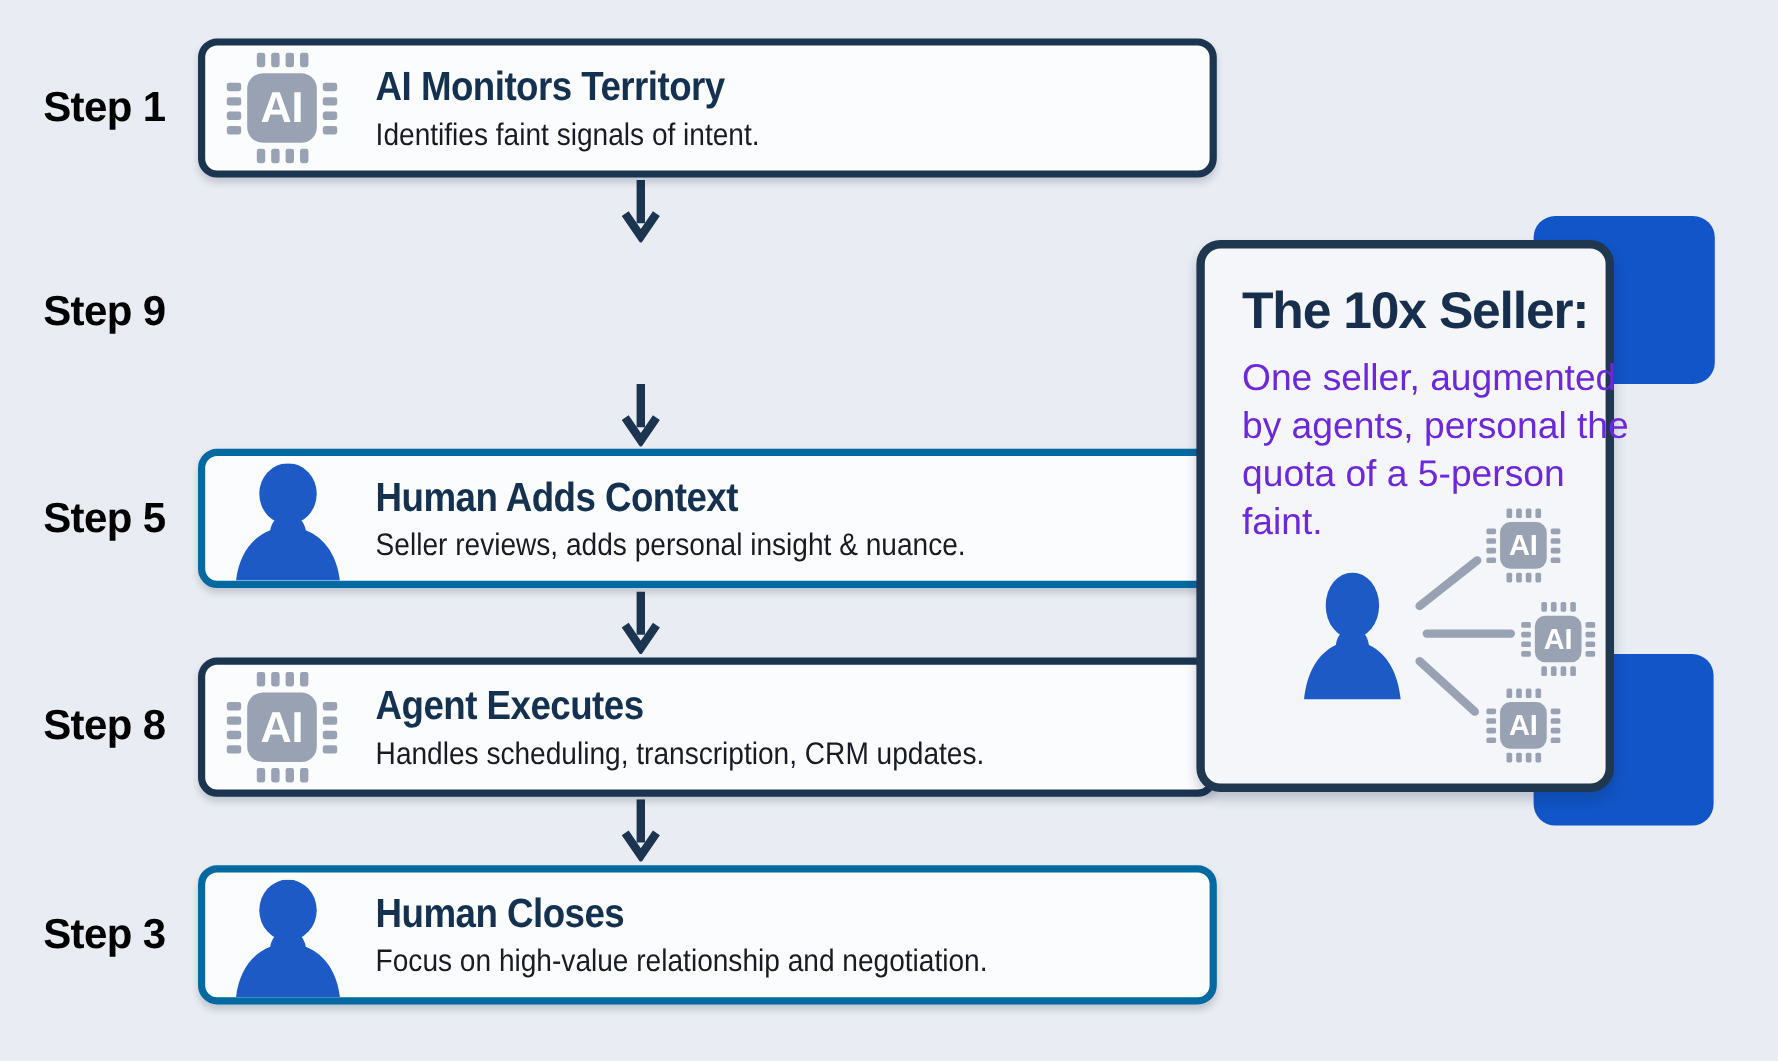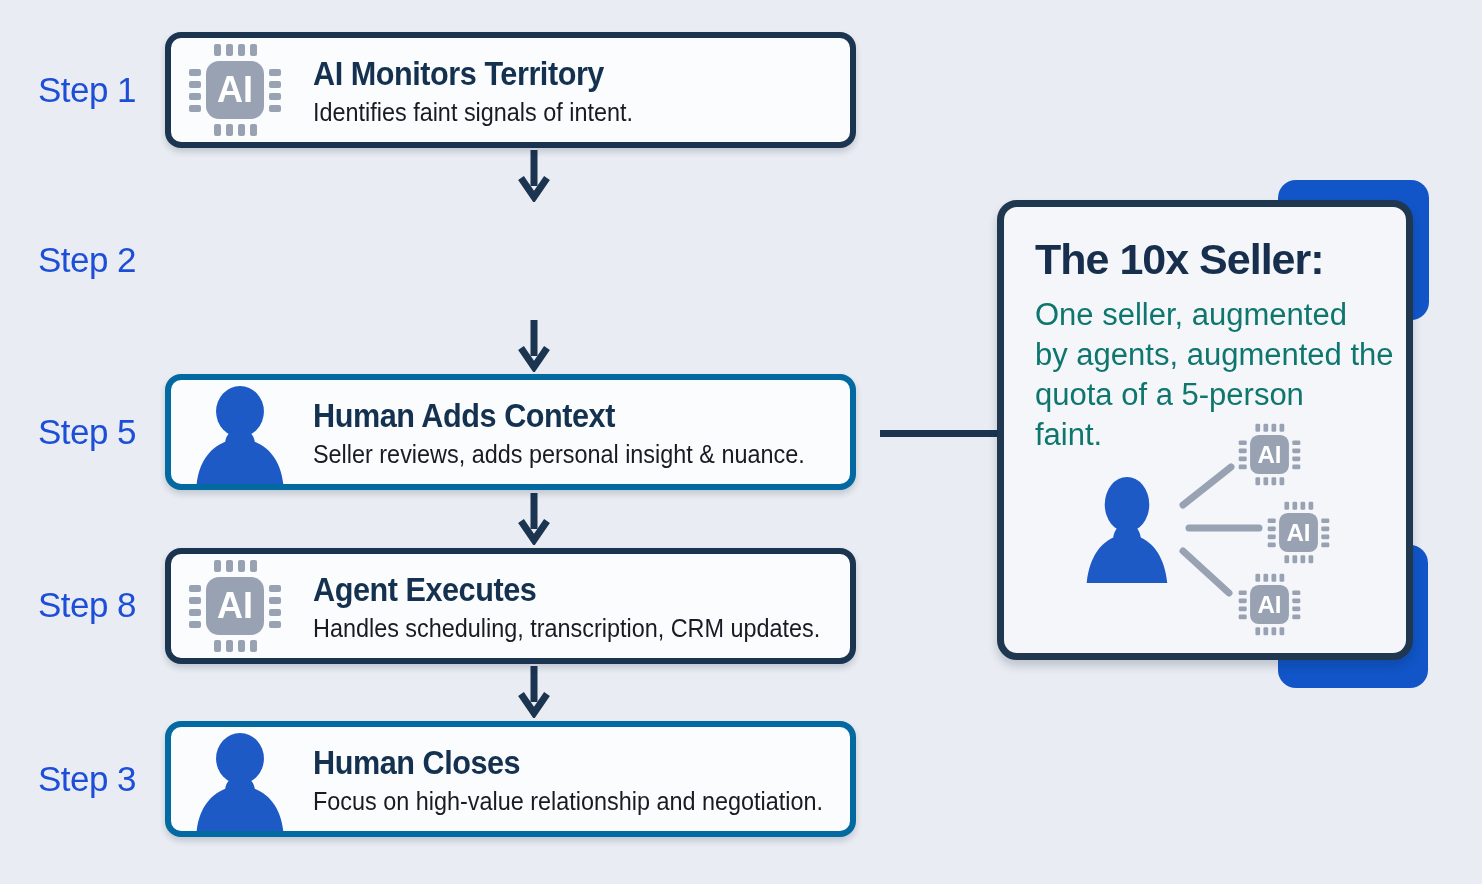--- a/index.html
+++ b/index.html
@@ -3,54 +3,54 @@
 <meta charset="utf-8">
 <style>
   html,body{margin:0;padding:0;background:#e9ecf2;}
   .stage{
     position:relative;width:1482px;height:884px;overflow:hidden;
     background:#e9ecf2;font-family:"Liberation Sans",sans-serif;
   }
   
   .step-label{
     position:absolute;left:20px;width:134px;height:44px;line-height:44px;
-    text-align:center;font-size:35px;font-weight:normal;color:#1d4ed8;
+    text-align:center;font-size:35px;font-weight:bold;color:#000000;
     letter-spacing:-0.5px;
   }
   .step-box{
-    position:absolute;left:165px;width:691px;height:116px;box-sizing:border-box;
+    position:absolute;left:165px;width:849px;height:116px;box-sizing:border-box;
     background:#fbfcfe;border-radius:16px;overflow:hidden;z-index:2;
     box-shadow:0 4px 6px rgba(16,36,66,0.18);
   }
   .step-box.ai{border:6px solid #1b3450;}
   .step-box.human{border:6px solid #0369a1;}
   .chip-wrap{position:absolute;left:14px;top:50%;transform:translateY(-50%);width:100px;height:100px;}
   .person-wrap{position:absolute;left:12px;bottom:0;width:114px;height:98px;color:#1d5ac6;}
   .box-text{position:absolute;left:142px;top:50%;transform:translateY(-50%);}
   .cond{display:block;transform:scaleX(0.9);transform-origin:0 50%;white-space:nowrap;}
   .box-title{font-size:34px;font-weight:bold;color:#14314f;line-height:40px;letter-spacing:-0.5px;}
   .box-sub{font-size:26px;color:#181b22;line-height:32px;margin-top:3px;}
   .arrow{position:absolute;left:516px;z-index:1;}
   .arrow path{stroke:#1b3450;stroke-width:7;fill:none;}
   
   .connector{position:absolute;left:880px;top:430px;width:120px;height:7px;background:#1b3450;z-index:1;}
   
   .deco{position:absolute;background:#1155c8;border-radius:18px;z-index:1;}
   .deco-top{left:1278px;top:180px;width:151px;height:140px;}
   .deco-bottom{left:1278px;top:545px;width:150px;height:143px;}
   .panel{
-    position:absolute;left:997px;top:200px;width:416px;height:460px;box-sizing:border-box;
+    position:absolute;left:997px;top:200px;width:348px;height:460px;box-sizing:border-box;
     background:#f4f6fa;border:7px solid #203750;border-radius:20px;z-index:2;
     box-shadow:0 6px 10px rgba(15,30,60,0.2);
   }
   .panel-title{
     position:absolute;left:31px;top:28px;font-size:43px;font-weight:bold;
     color:#172f4d;letter-spacing:-1px;white-space:nowrap;
   }
-  .panel-body{position:absolute;left:31px;top:88px;width:360px;font-size:31px;line-height:40px;color:#0f766e;}
+  .panel-body{position:absolute;left:31px;top:88px;width:360px;font-size:31px;line-height:40px;color:#6d28d9;}
   .panel-illustration{position:absolute;left:33px;top:208px;}
   .gray-link{stroke:#98a2b3;stroke-width:7;stroke-linecap:round;}
 </style>
 </head>
 <body>
 
 <svg width="0" height="0" style="position:absolute" aria-hidden="true">
   <defs>
     <symbol id="sym-chip" viewBox="0 0 100 100">
       <g fill="#98a2b3">
@@ -91,21 +91,21 @@
     <div class="box-text">
       <span class="cond box-title">AI Monitors Territory</span>
       <span class="cond box-sub">Identifies faint signals of intent.</span>
     </div>
   </div>
   <svg class="arrow" style="top:150px" width="36" height="52" viewBox="0 0 36 52">
     <path d="M18 0 V36"></path>
       <path d="M5 28 L18 47 L31 28"></path>
   </svg>
 
-  <div class="step-label" style="top:238px">Step 2</div>
+  <div class="step-label" style="top:238px">Step 9</div>
   <svg class="arrow" style="top:320px" width="36" height="52" viewBox="0 0 36 52">
     <path d="M18 0 V36"></path>
       <path d="M5 28 L18 47 L31 28"></path>
   </svg>
 
   <div class="step-label" style="top:410px">Step 5</div>
   <div class="step-box human" style="top:374px">
     <svg class="person-wrap" viewBox="0 0 100 100" preserveAspectRatio="none">
         <use href="#sym-person" xlink:href="#sym-person"></use>
       </svg>
@@ -147,21 +147,21 @@
 
   <div class="connector"></div>
 
   <div class="deco deco-top"></div>
   <div class="deco deco-bottom"></div>
 
   <div class="panel">
     <div class="panel-title">The 10x Seller:</div>
     <div class="panel-body">
       <div>One seller, augmented</div>
-      <div>by agents, augmented the</div>
+      <div>by agents, personal the</div>
       <div>quota of a 5-person</div>
       <div>faint.</div>
     </div>
     <svg class="panel-illustration" width="316" height="233" viewBox="0 0 316 233">
       <g class="gray-link">
         <line x1="146" y1="90" x2="194" y2="52"></line>
         <line x1="152" y1="113" x2="222" y2="113"></line>
         <line x1="146" y1="136" x2="192" y2="178"></line>
       </g>
       <use href="#sym-person" xlink:href="#sym-person" x="36" y="62" width="108" height="106" color="#1d5ac6"></use>

